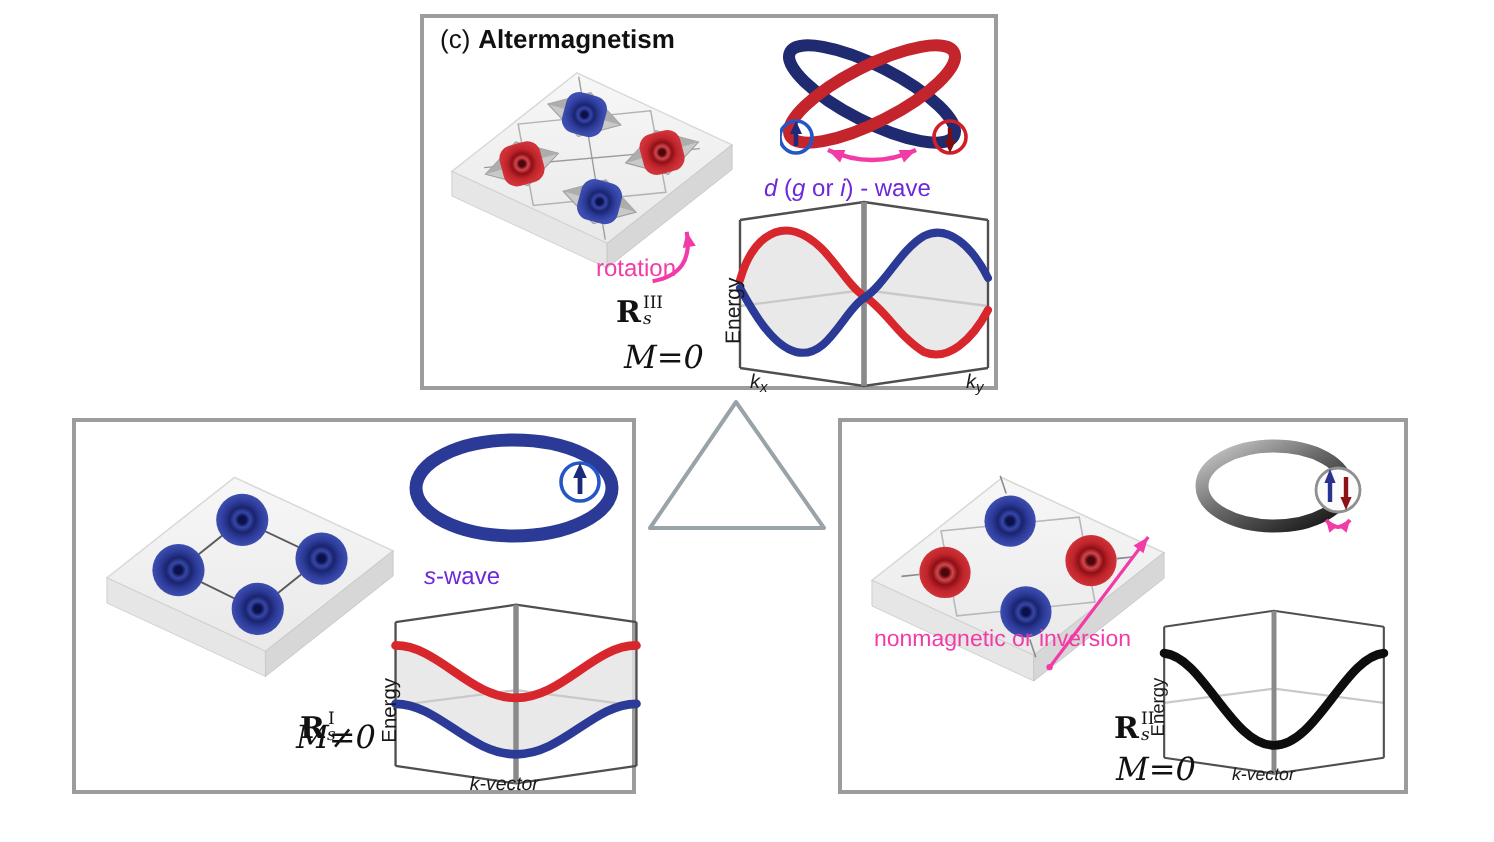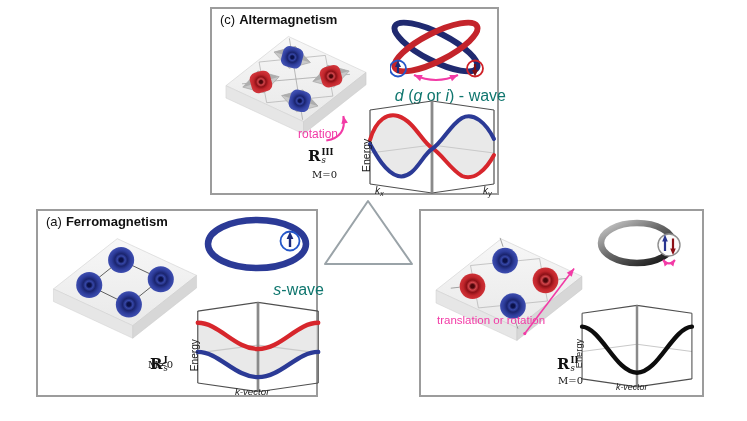--- a/index.html
+++ b/index.html
@@ -4,28 +4,28 @@
 <style>
   html,body{margin:0;padding:0;background:#fff;}
   body{font-family:"Liberation Sans", sans-serif;}
   #figure{position:relative;width:747px;height:421px;background:#fff;overflow:hidden;}
   .abs{position:absolute;}
   .panel{position:absolute;background:#fff;border:2px solid #9c9c9c;box-sizing:border-box;}
   .hdr{position:absolute;left:8px;top:3px;font-size:13px;color:#111;white-space:nowrap;}
   .hdr .tag{font-weight:400;margin-right:4px;}
   .hdr .ttl{font-weight:700;}
   .magenta{color:#f23ba6;}
-  .wave-label{font-size:16px;color:#0f766e;text-align:right;}
+  .wave-label{font-size:12px;color:#6d28d9;text-align:left;}
   .wave-label i{font-style:italic;}
   .r-wrap{display:inline-flex;align-items:center;font-family:"DejaVu Serif",serif;color:#111;}
   .r-base{font-weight:700;font-size:15px;}
   .r-scripts{display:inline-flex;flex-direction:column;font-size:8.5px;line-height:8px;margin-left:1px;font-weight:400;}
-  .r-scripts .sup{font-weight:700;text-align:center;}
+  .r-scripts .sup{font-weight:400;text-align:center;}
   .r-scripts .sub{font-style:italic;}
-  .m-label{font-family:"DejaVu Serif",serif;font-size:10px;color:#111;}
+  .m-label{font-family:"DejaVu Serif",serif;font-style:italic;font-size:16px;color:#111;}
   .annot{font-size:12px;white-space:nowrap;}
   svg text{font-family:"Liberation Sans", sans-serif;}
 </style>
 </head>
 <body>
 
 <div id="figure">
 
   <div class="panel" style="left:210px;top:7px;width:289px;height:188px;">
     <div class="hdr">
@@ -165,23 +165,20 @@
     <div class="abs m-label" style="left:100px;top:160px;">
       <span>M</span><span>=0</span>
     </div>
   </div>
 
   <svg class="abs" style="left:322px;top:197px;" width="94" height="72" viewBox="0 0 94 72">
     <polygon points="46,4 3,67 90,67" fill="#ffffff" stroke="#9aa3a8" stroke-width="2" stroke-linejoin="round"></polygon>
   </svg>
 
   <div class="panel" style="left:36px;top:209px;width:282px;height:188px;">
-    <div class="hdr">
-      <span class="tag">(a)</span><span class="ttl">Ferromagnetism</span>
-    </div>
 
     <svg class="abs" style="left:8px;top:18px;" width="158" height="145" viewBox="0 0 160 150">
       <defs>
         <linearGradient id="slabTopF" x1="0" y1="0" x2="0" y2="1">
           <stop offset="0" stop-color="#f7f7f7"></stop>
             <stop offset="1" stop-color="#e9e9e9"></stop>
         </linearGradient>
         <radialGradient id="orbBlueF">
           <stop offset="0" stop-color="#0b114a"></stop>
             <stop offset="0.14" stop-color="#0b114a"></stop>
@@ -296,21 +293,21 @@
         <circle cx="117" cy="52" r="13" fill="url(#orbRedN)"></circle>
       </g>
       <g>
         <circle cx="96" cy="106" r="1.6" fill="#f23ba6"></circle>
         <line x1="96" y1="106" x2="146" y2="40" stroke="#f23ba6" stroke-width="1.6"></line>
         <g transform="translate(146,40) rotate(-52)">
             <polygon points="0,0 -8,-3.2 -8,3.2" fill="#f23ba6"></polygon>
           </g>
       </g>
     </svg>
-    <div class="abs annot magenta" style="left:16px;top:103px;font-size:11.5px;">translation or rotation</div>
+    <div class="abs annot magenta" style="left:16px;top:103px;font-size:11.5px;">nonmagnetic or inversion</div>
 
     <svg class="abs" style="left:176px;top:6px;" width="96" height="60" viewBox="0 0 96 60">
       <defs>
         <linearGradient id="agrad" x1="0" y1="0" x2="1" y2="1">
           <stop offset="0" stop-color="#cfcfcf"></stop>
             <stop offset="0.45" stop-color="#6a6a6a"></stop>
             <stop offset="1" stop-color="#0d0d0d"></stop>
         </linearGradient>
       </defs>
       <g>

